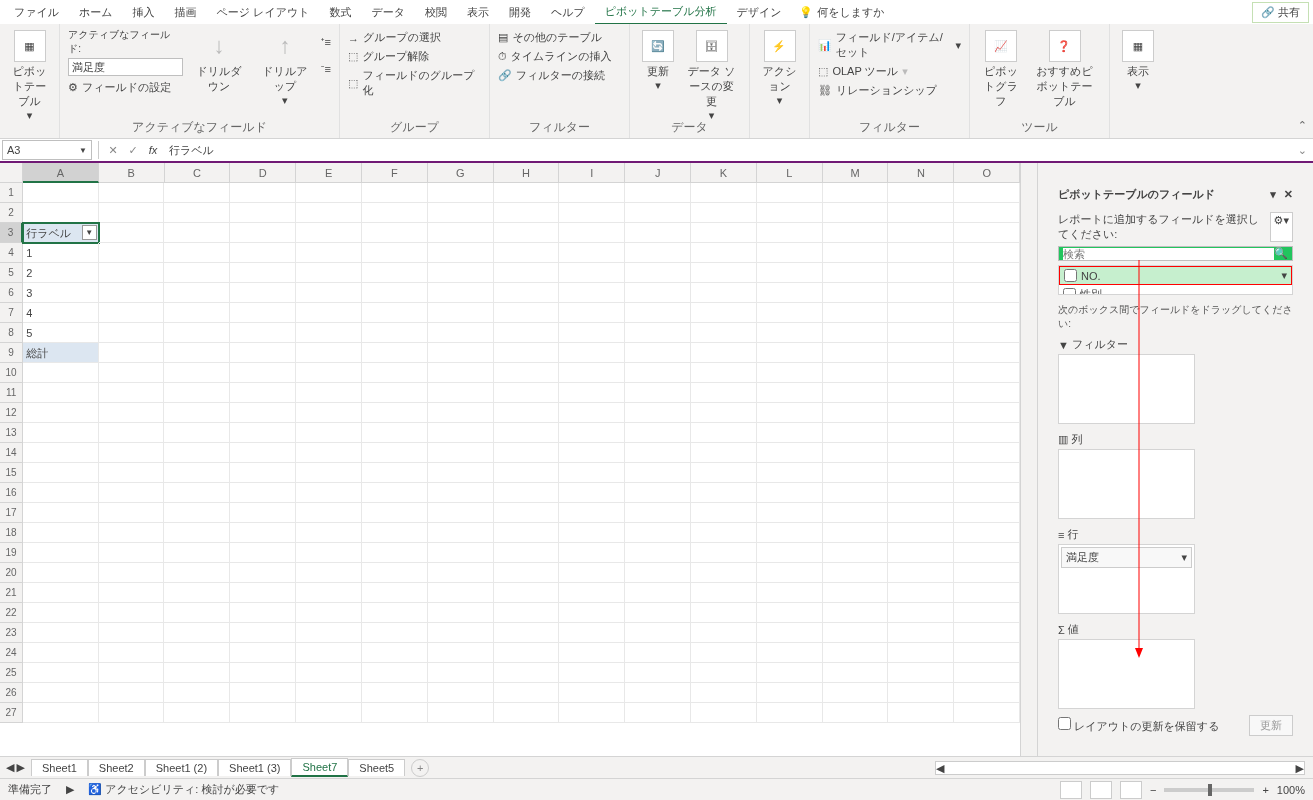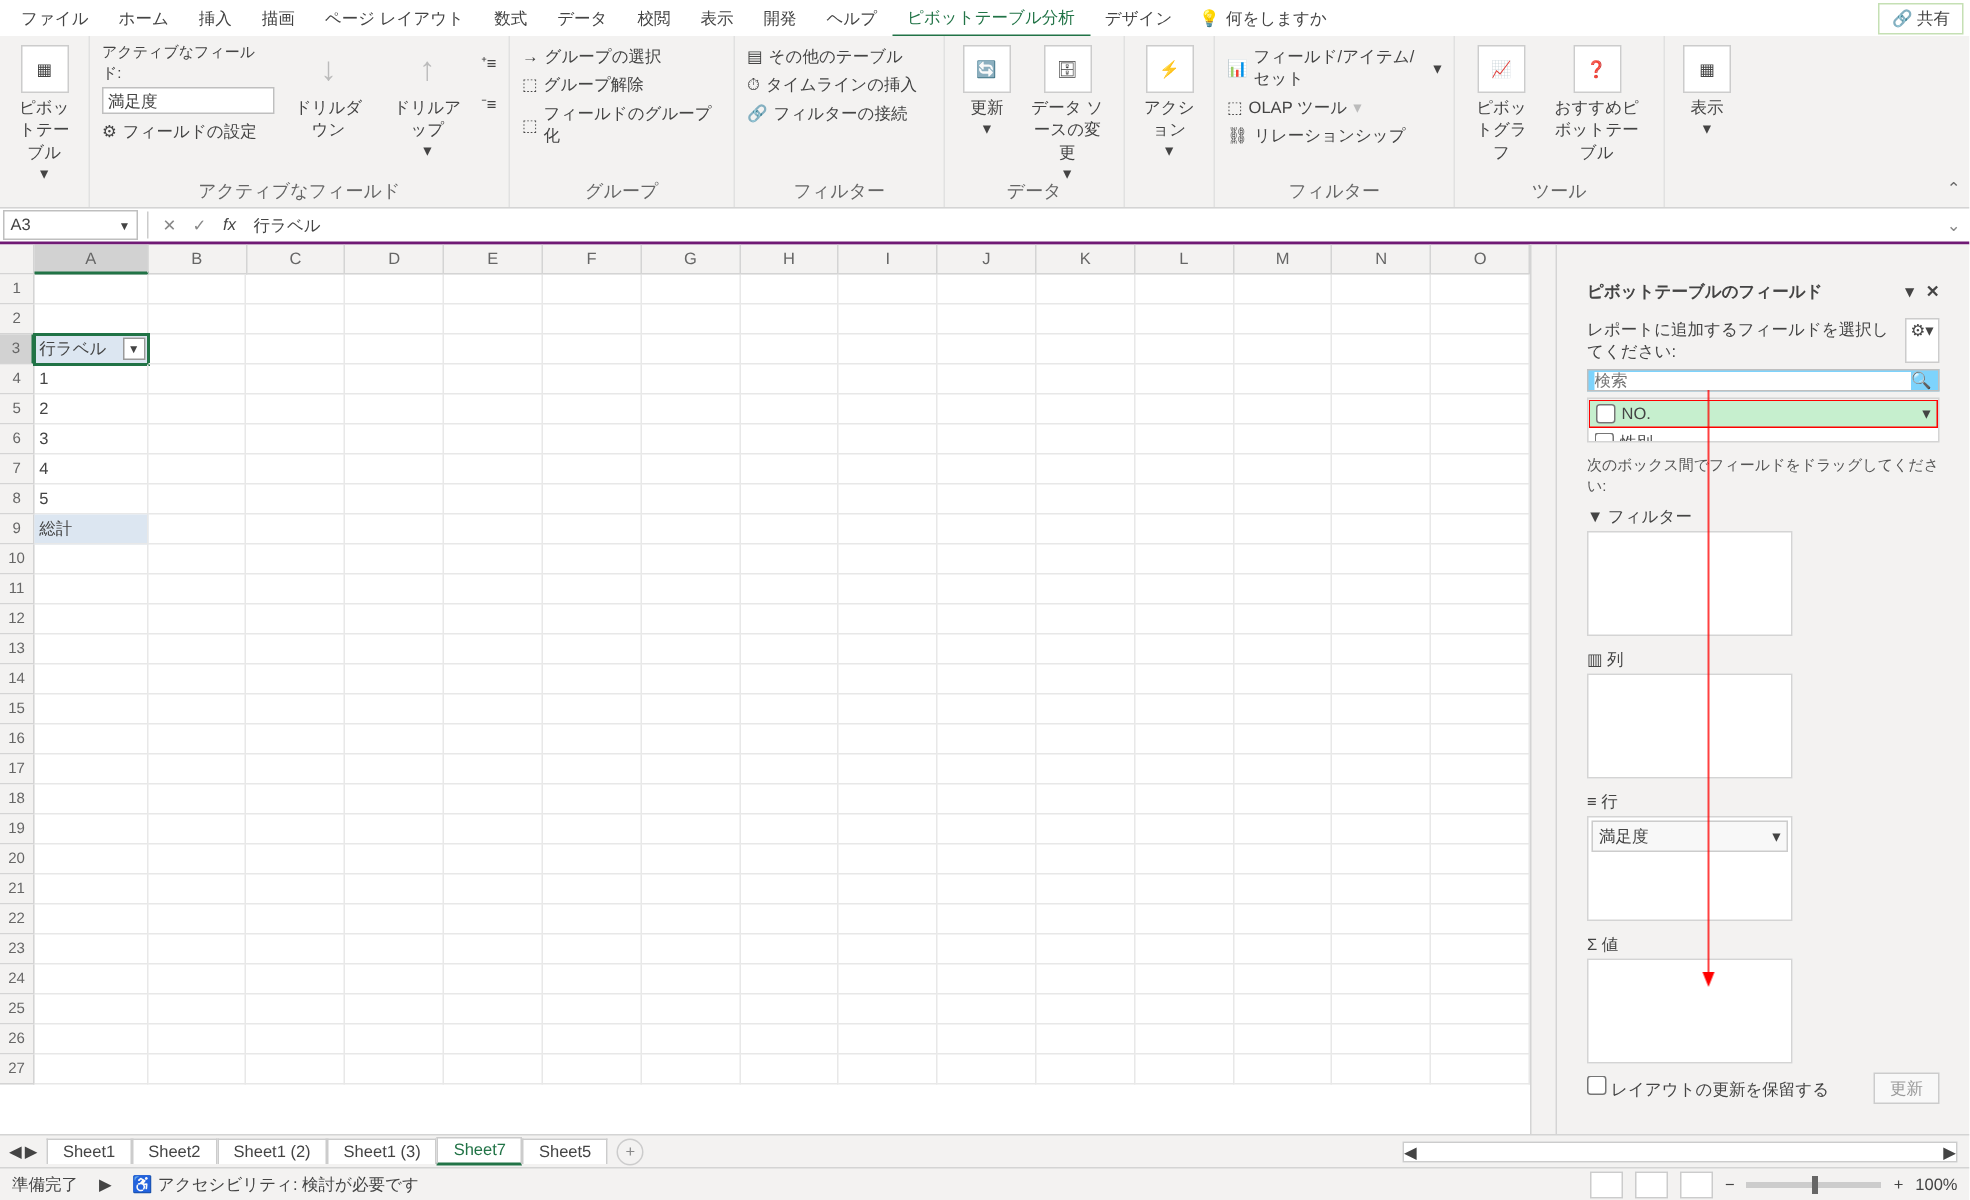--- a/index.html
+++ b/index.html
@@ -36,21 +36,21 @@
 .cell{width:68px;border-right:1px solid #e8e8e8;border-bottom:1px solid #e8e8e8;padding:0 3px;line-height:20px;position:relative}
 .cell.wide{width:78px}
 .cell.pivot-hdr{background:#dce6f1;font-weight:normal}
 .cell.active{outline:2px solid #217346;outline-offset:-1px}
 .dd{position:absolute;right:1px;top:2px;width:15px;height:15px;border:1px solid #999;background:#fff;display:flex;align-items:center;justify-content:center;font-size:8px}
 .vscroll{width:17px;background:#f3f2f1;border-left:1px solid #d4d4d4}
 .pane{width:276px;background:#f3f2f1;border-left:1px solid #d4d4d4;display:flex;flex-direction:column;padding:20px}
 .pane-hdr{display:flex;align-items:center;justify-content:space-between;color:#217346;font-size:14px;font-weight:bold;padding:4px 0 10px 0}
 .pane-sub{display:flex;justify-content:space-between;font-size:10px;color:#555;margin-bottom:4px}
 .gear{border:1px solid #ccc;padding:1px 3px;background:#fff}
-.search{display:flex;border:1px solid #bfbfbf;background:#7dd3fc;height:22px;align-items:center;padding:0 4px;margin-bottom:4px}
+.search{display:flex;border:1px solid #bfbfbf;background:#22c55e;height:22px;align-items:center;padding:0 4px;margin-bottom:4px}
 .search input{flex:1;border:none;outline:none;font-size:11px}
 .fieldlist{background:#fff;border:1px solid #d4d4d4;height:190px;overflow:auto}
 .fld{display:flex;align-items:center;gap:4px;padding:2px 4px}
 .fld.hl{background:#c6efce;border:1px solid red;position:relative}
 .fld input[type=checkbox]{width:13px;height:13px}
 .more-tables{padding:6px 4px;color:#666;font-size:14px}
 .drag-hint{font-size:10px;color:#555;padding:8px 0 4px 0}
 .areas{display:flex;flex-wrap:wrap;gap:6px}
 .area{width:137px}
 .area-lbl{font-size:10px;color:#555;padding:2px 0;display:flex;align-items:center;gap:3px}

